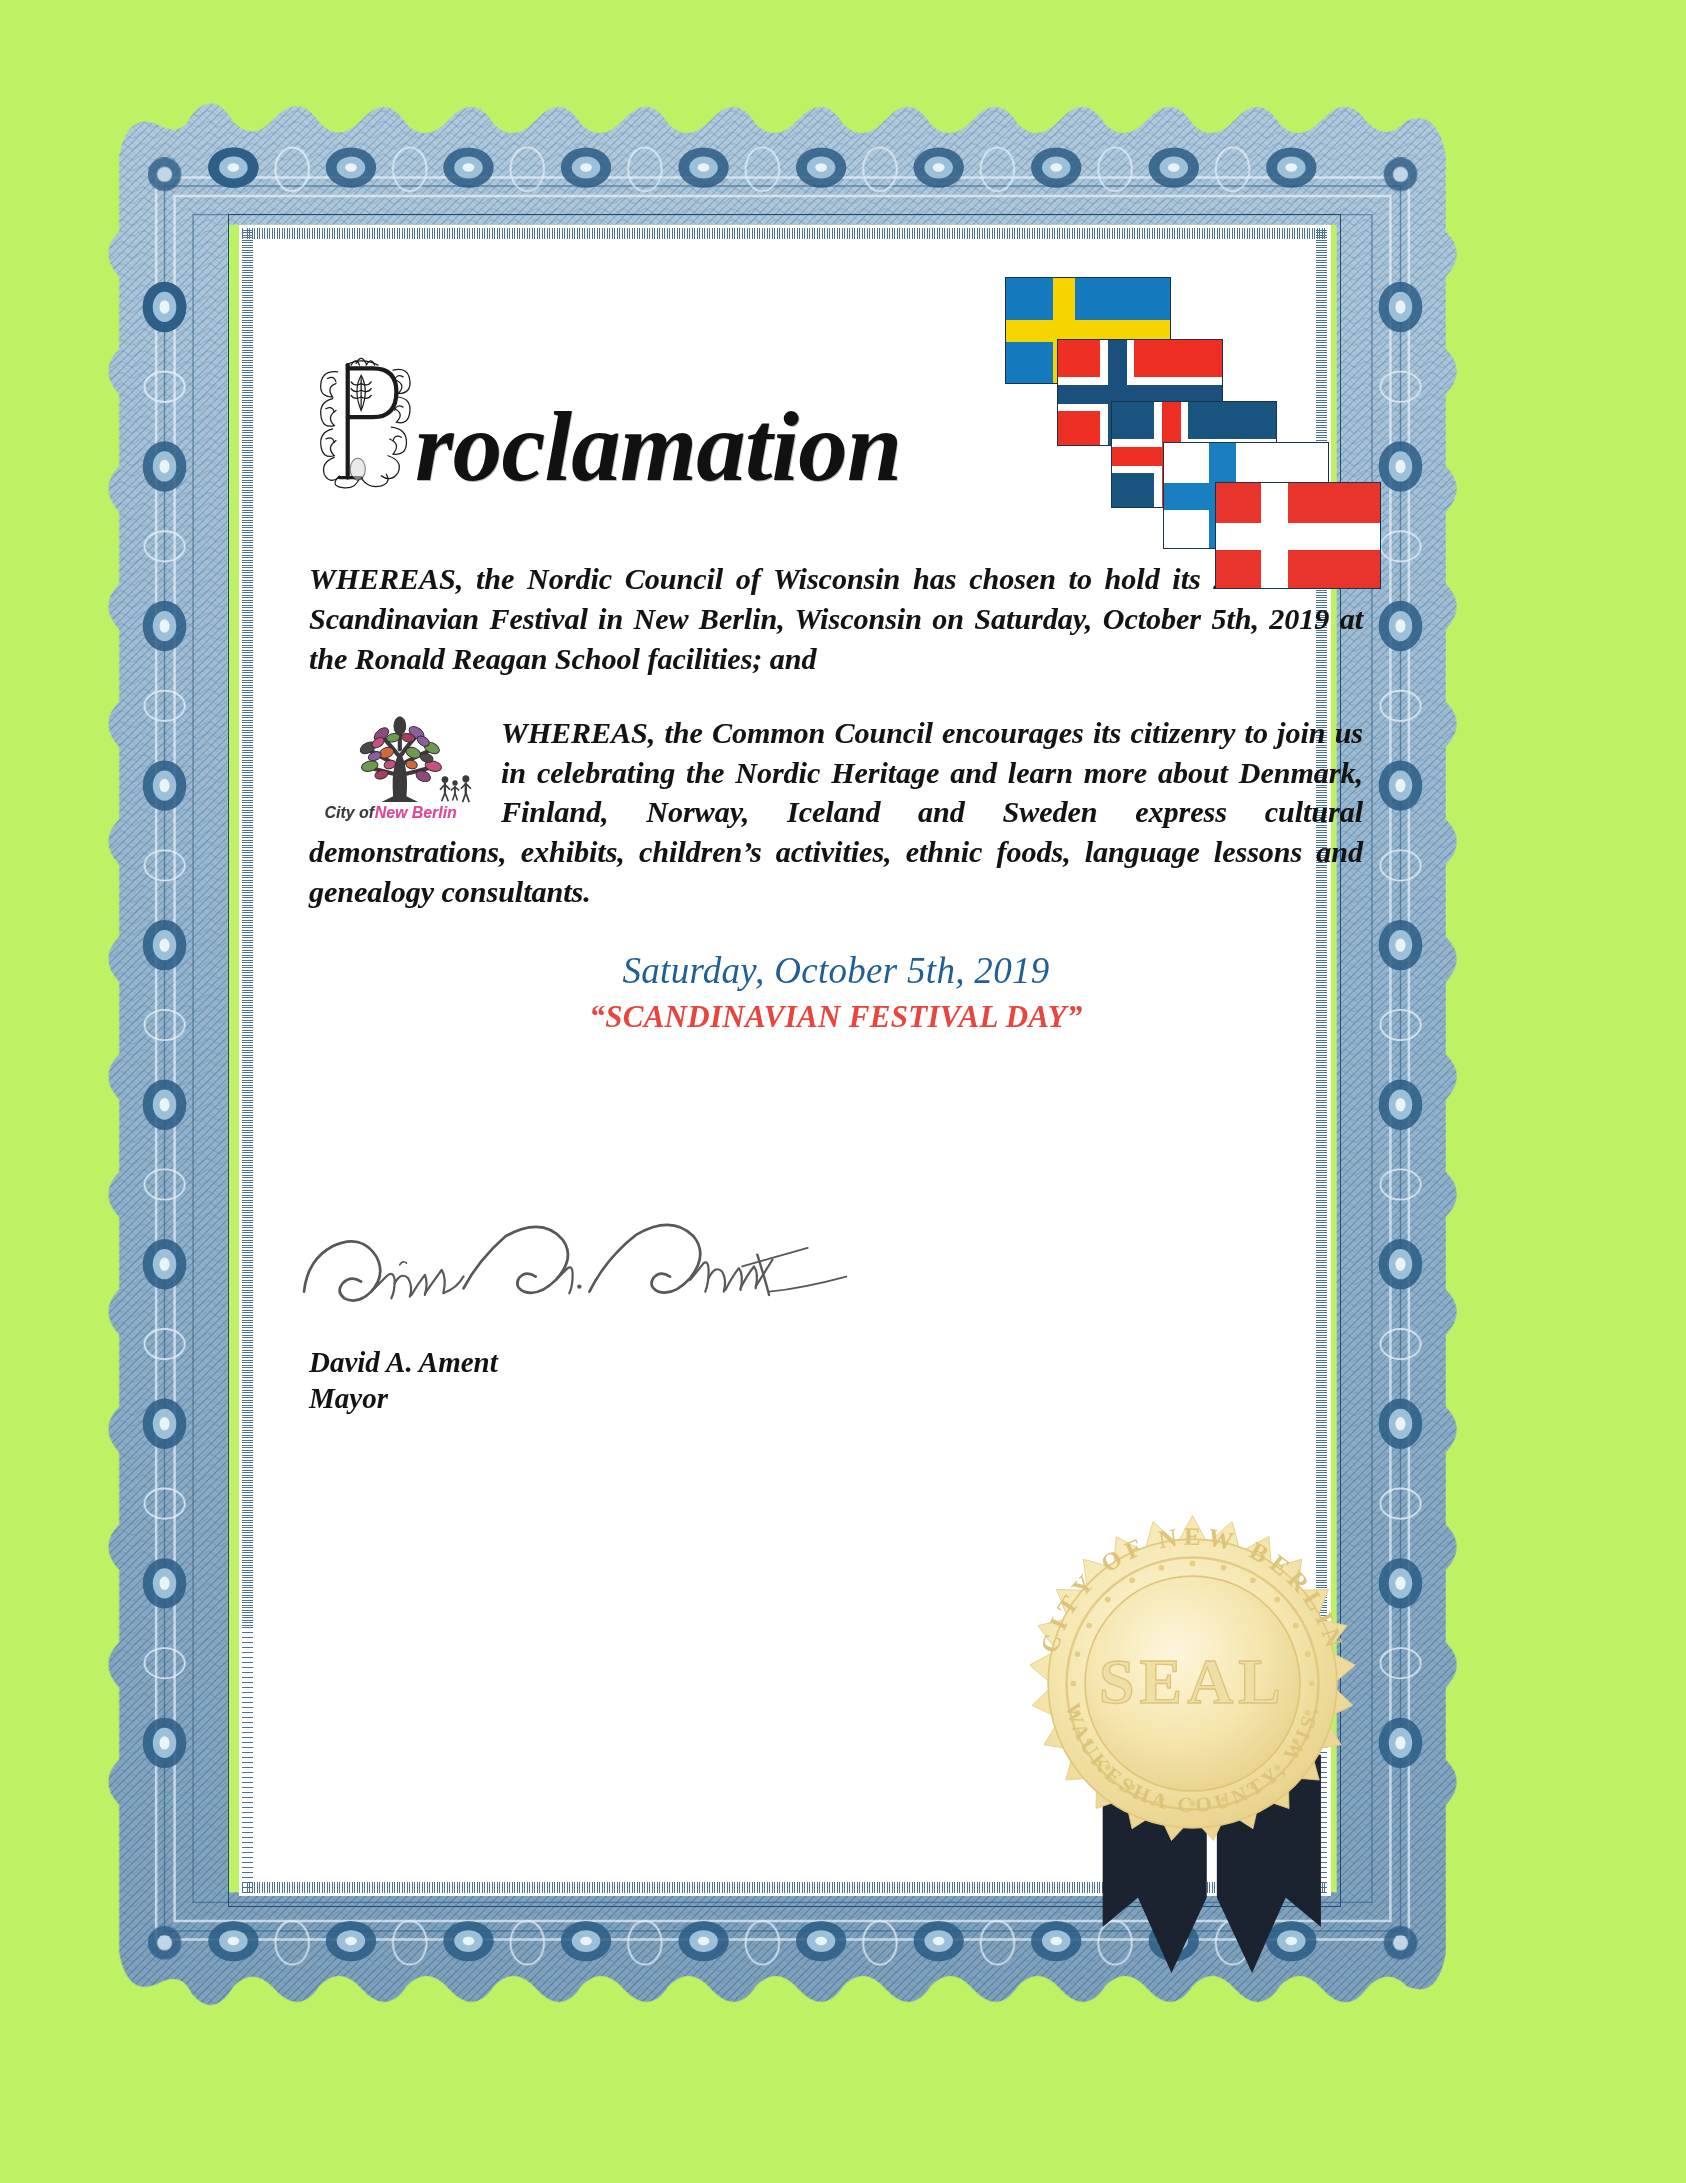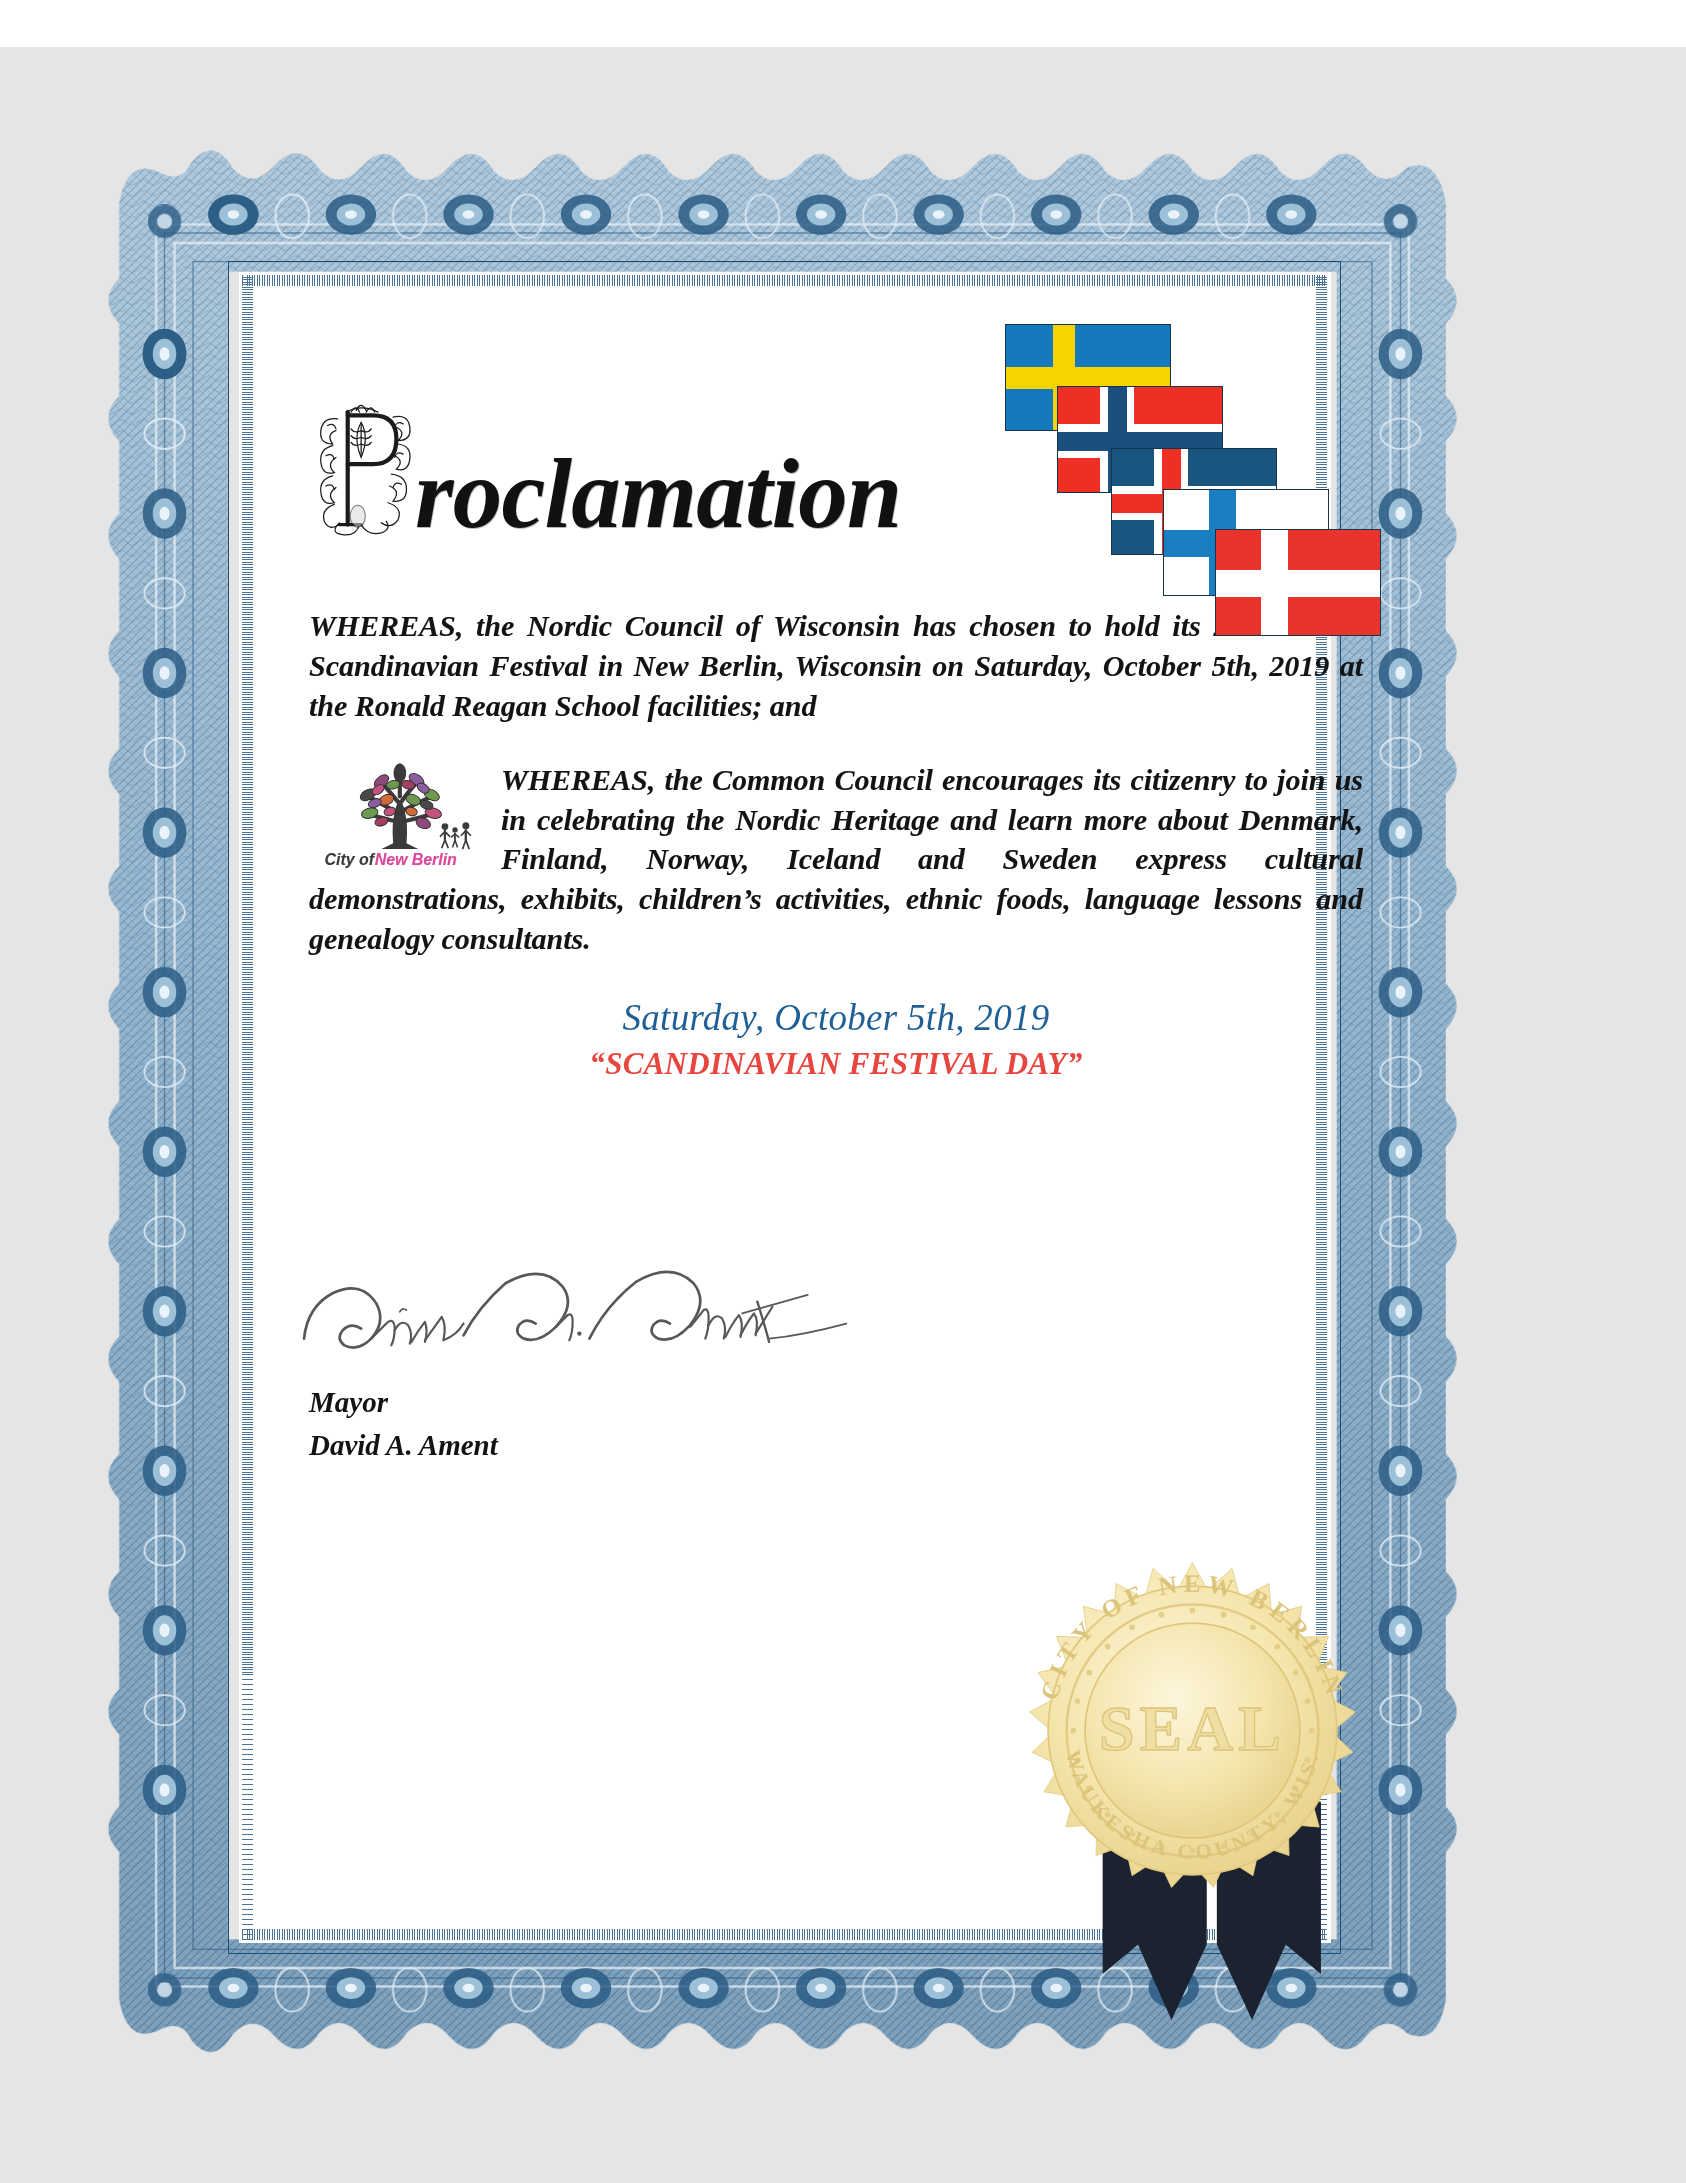--- a/index.html
+++ b/index.html
@@ -12,22 +12,21 @@
     height: 2183px;
     position: relative;
     overflow: hidden;
     font-family: "Liberation Serif", serif;
   }
 
   
   #scan-page {
     position: absolute;
     inset: 0;
-    background: #e5e5e5;
-    margin-top: 47px;
+    background: #bef264;
   }
 
   
   #cert-border {
     position: absolute;
     left: 94px;
     top: 97px;
     width: 1377px;
     height: 1923px;
   }
@@ -619,22 +618,22 @@
             <path d="M488 80 Q496 64 504 72 Q510 82 506 96" stroke-width="2.6"></path>
             <path d="M508 94 Q516 78 524 68 Q530 76 526 94" stroke-width="2.6"></path>
             <path d="M526 92 Q534 76 542 66 Q548 74 544 92" stroke-width="2.6"></path>
             <path d="M544 90 Q554 74 564 58" stroke-width="2.6"></path>
             <path d="M546 52 Q556 84 560 100" stroke-width="2.8"></path>
             <path d="M528 66 Q570 54 606 44" stroke-width="2.2"></path>
             <path d="M560 96 Q600 92 652 78" stroke-width="2.2"></path>
           </g>
         </svg>
       </div>
+      <p id="signer-name">David A. Ament</p>
       <p id="signer-title">Mayor</p>
-      <p id="signer-name">David A. Ament</p>
     </div>
   </div>
 
   <div id="seal-assembly">
     <svg viewBox="0 0 430 810" xmlns="http://www.w3.org/2000/svg">
       <defs>
         <radialGradient id="goldGrad" cx="42%" cy="36%" r="72%">
           <stop offset="0%" stop-color="#fdf6dd"></stop>
           <stop offset="55%" stop-color="#f5e6ae"></stop>
           <stop offset="100%" stop-color="#e6cf86"></stop>

